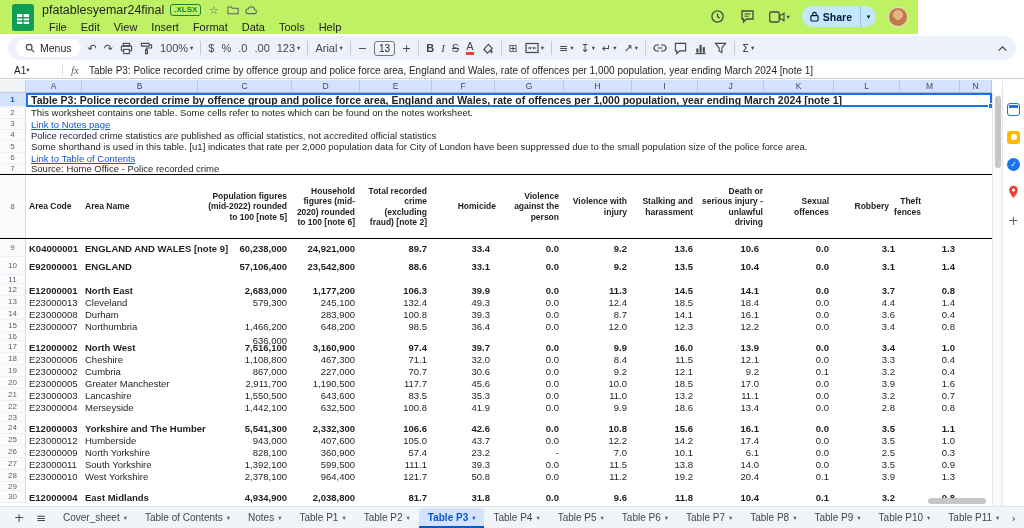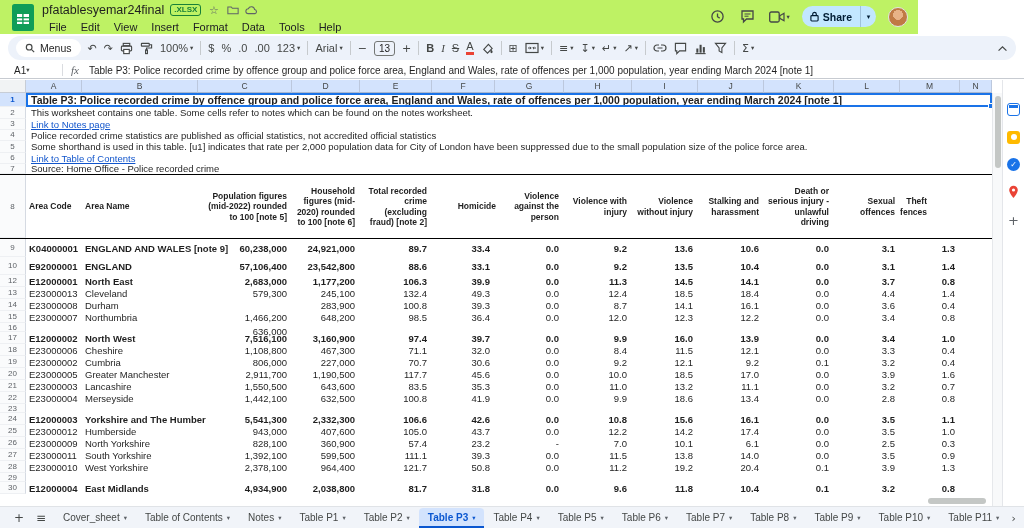--- a/index.html
+++ b/index.html
@@ -338,24 +338,24 @@
       <div class="grow header" style="height: 64px;">
         <div class="gut">8</div>
         <div class="cell hcell" style="width: 56px; flex: 0 0 56px;">Area Code</div>
         <div class="cell hcell" style="width: 116px; flex: 0 0 116px;">Area Name</div>
         <div class="cell num hcell" style="width: 94px; flex: 0 0 94px;">Population figures (mid-2022) rounded to 100 [note 5]</div>
         <div class="cell num hcell" style="width: 68px; flex: 0 0 68px;">Household figures (mid-2020) rounded to 100 [note 6]</div>
         <div class="cell num hcell" style="width: 72px; flex: 0 0 72px;">Total recorded crime (excluding fraud) [note 2]</div>
         <div class="cell num hcell" style="width: 69px; flex: 0 0 69px;">Homicide</div>
         <div class="cell num hcell" style="width: 63px; flex: 0 0 63px;">Violence against the person</div>
         <div class="cell num hcell" style="width: 68px; flex: 0 0 68px;">Violence with injury</div>
-        <div class="cell num hcell" style="width: 66px; flex: 0 0 66px;">Violence without injury</div>
         <div class="cell num hcell" style="width: 66px; flex: 0 0 66px;">Stalking and harassment</div>
         <div class="cell num hcell" style="width: 70px; flex: 0 0 70px;">Death or serious injury - unlawful driving</div>
         <div class="cell num hcell" style="width: 66px; flex: 0 0 66px;">Sexual offences</div>
+        <div class="cell num hcell" style="width: 60px; flex: 0 0 60px;">Robbery</div>
         <div class="cell num hcell" style="width: 32px; flex: 0 0 32px;">Theft offences</div>
       </div>
       <div class="grow data bold" style="height: 18px;">
         <div class="gut">9</div>
         <div class="cell" style="width: 56px; flex: 0 0 56px;">K04000001</div>
         <div class="cell" style="width: 116px; flex: 0 0 116px;">ENGLAND AND WALES [note 9]</div>
         <div class="cell num" style="width: 94px; flex: 0 0 94px;">60,238,000</div>
         <div class="cell num" style="width: 68px; flex: 0 0 68px;">24,921,000</div>
         <div class="cell num" style="width: 72px; flex: 0 0 72px;">89.7</div>
         <div class="cell num" style="width: 63px; flex: 0 0 63px;">33.4</div>
@@ -376,20 +376,23 @@
         <div class="cell num" style="width: 72px; flex: 0 0 72px;">88.6</div>
         <div class="cell num" style="width: 63px; flex: 0 0 63px;">33.1</div>
         <div class="cell num" style="width: 69px; flex: 0 0 69px;">0.0</div>
         <div class="cell num" style="width: 68px; flex: 0 0 68px;">9.2</div>
         <div class="cell num" style="width: 66px; flex: 0 0 66px;">13.5</div>
         <div class="cell num" style="width: 66px; flex: 0 0 66px;">10.4</div>
         <div class="cell num" style="width: 70px; flex: 0 0 70px;">0.0</div>
         <div class="cell num" style="width: 66px; flex: 0 0 66px;">3.1</div>
         <div class="cell num" style="width: 60px; flex: 0 0 60px;">1.4</div>
       </div>
+      <div class="grow blank" style="height: 9px;">
+        <div class="gut">11</div>
+      </div>
       <div class="grow data bold" style="height: 12px;">
         <div class="gut">12</div>
         <div class="cell" style="width: 56px; flex: 0 0 56px;">E12000001</div>
         <div class="cell" style="width: 116px; flex: 0 0 116px;">North East</div>
         <div class="cell num" style="width: 94px; flex: 0 0 94px;">2,683,000</div>
         <div class="cell num" style="width: 68px; flex: 0 0 68px;">1,177,200</div>
         <div class="cell num" style="width: 72px; flex: 0 0 72px;">106.3</div>
         <div class="cell num" style="width: 63px; flex: 0 0 63px;">39.9</div>
         <div class="cell num" style="width: 69px; flex: 0 0 69px;">0.0</div>
         <div class="cell num" style="width: 68px; flex: 0 0 68px;">11.3</div>
@@ -479,21 +482,21 @@
         <div class="cell num" style="width: 66px; flex: 0 0 66px;">11.5</div>
         <div class="cell num" style="width: 66px; flex: 0 0 66px;">12.1</div>
         <div class="cell num" style="width: 70px; flex: 0 0 70px;">0.0</div>
         <div class="cell num" style="width: 66px; flex: 0 0 66px;">3.3</div>
         <div class="cell num" style="width: 60px; flex: 0 0 60px;">0.4</div>
       </div>
       <div class="grow data" style="height: 12px;">
         <div class="gut">19</div>
         <div class="cell" style="width: 56px; flex: 0 0 56px;">E23000002</div>
         <div class="cell" style="width: 116px; flex: 0 0 116px;">Cumbria</div>
-        <div class="cell num" style="width: 94px; flex: 0 0 94px;">806,000</div>
+        <div class="cell num" style="width: 94px; flex: 0 0 94px;">867,000</div>
         <div class="cell num" style="width: 68px; flex: 0 0 68px;">227,000</div>
         <div class="cell num" style="width: 72px; flex: 0 0 72px;">70.7</div>
         <div class="cell num" style="width: 63px; flex: 0 0 63px;">30.6</div>
         <div class="cell num" style="width: 69px; flex: 0 0 69px;">0.0</div>
         <div class="cell num" style="width: 68px; flex: 0 0 68px;">9.2</div>
         <div class="cell num" style="width: 66px; flex: 0 0 66px;">12.1</div>
         <div class="cell num" style="width: 66px; flex: 0 0 66px;">9.2</div>
         <div class="cell num" style="width: 70px; flex: 0 0 70px;">0.1</div>
         <div class="cell num" style="width: 66px; flex: 0 0 66px;">3.2</div>
         <div class="cell num" style="width: 60px; flex: 0 0 60px;">0.4</div>

